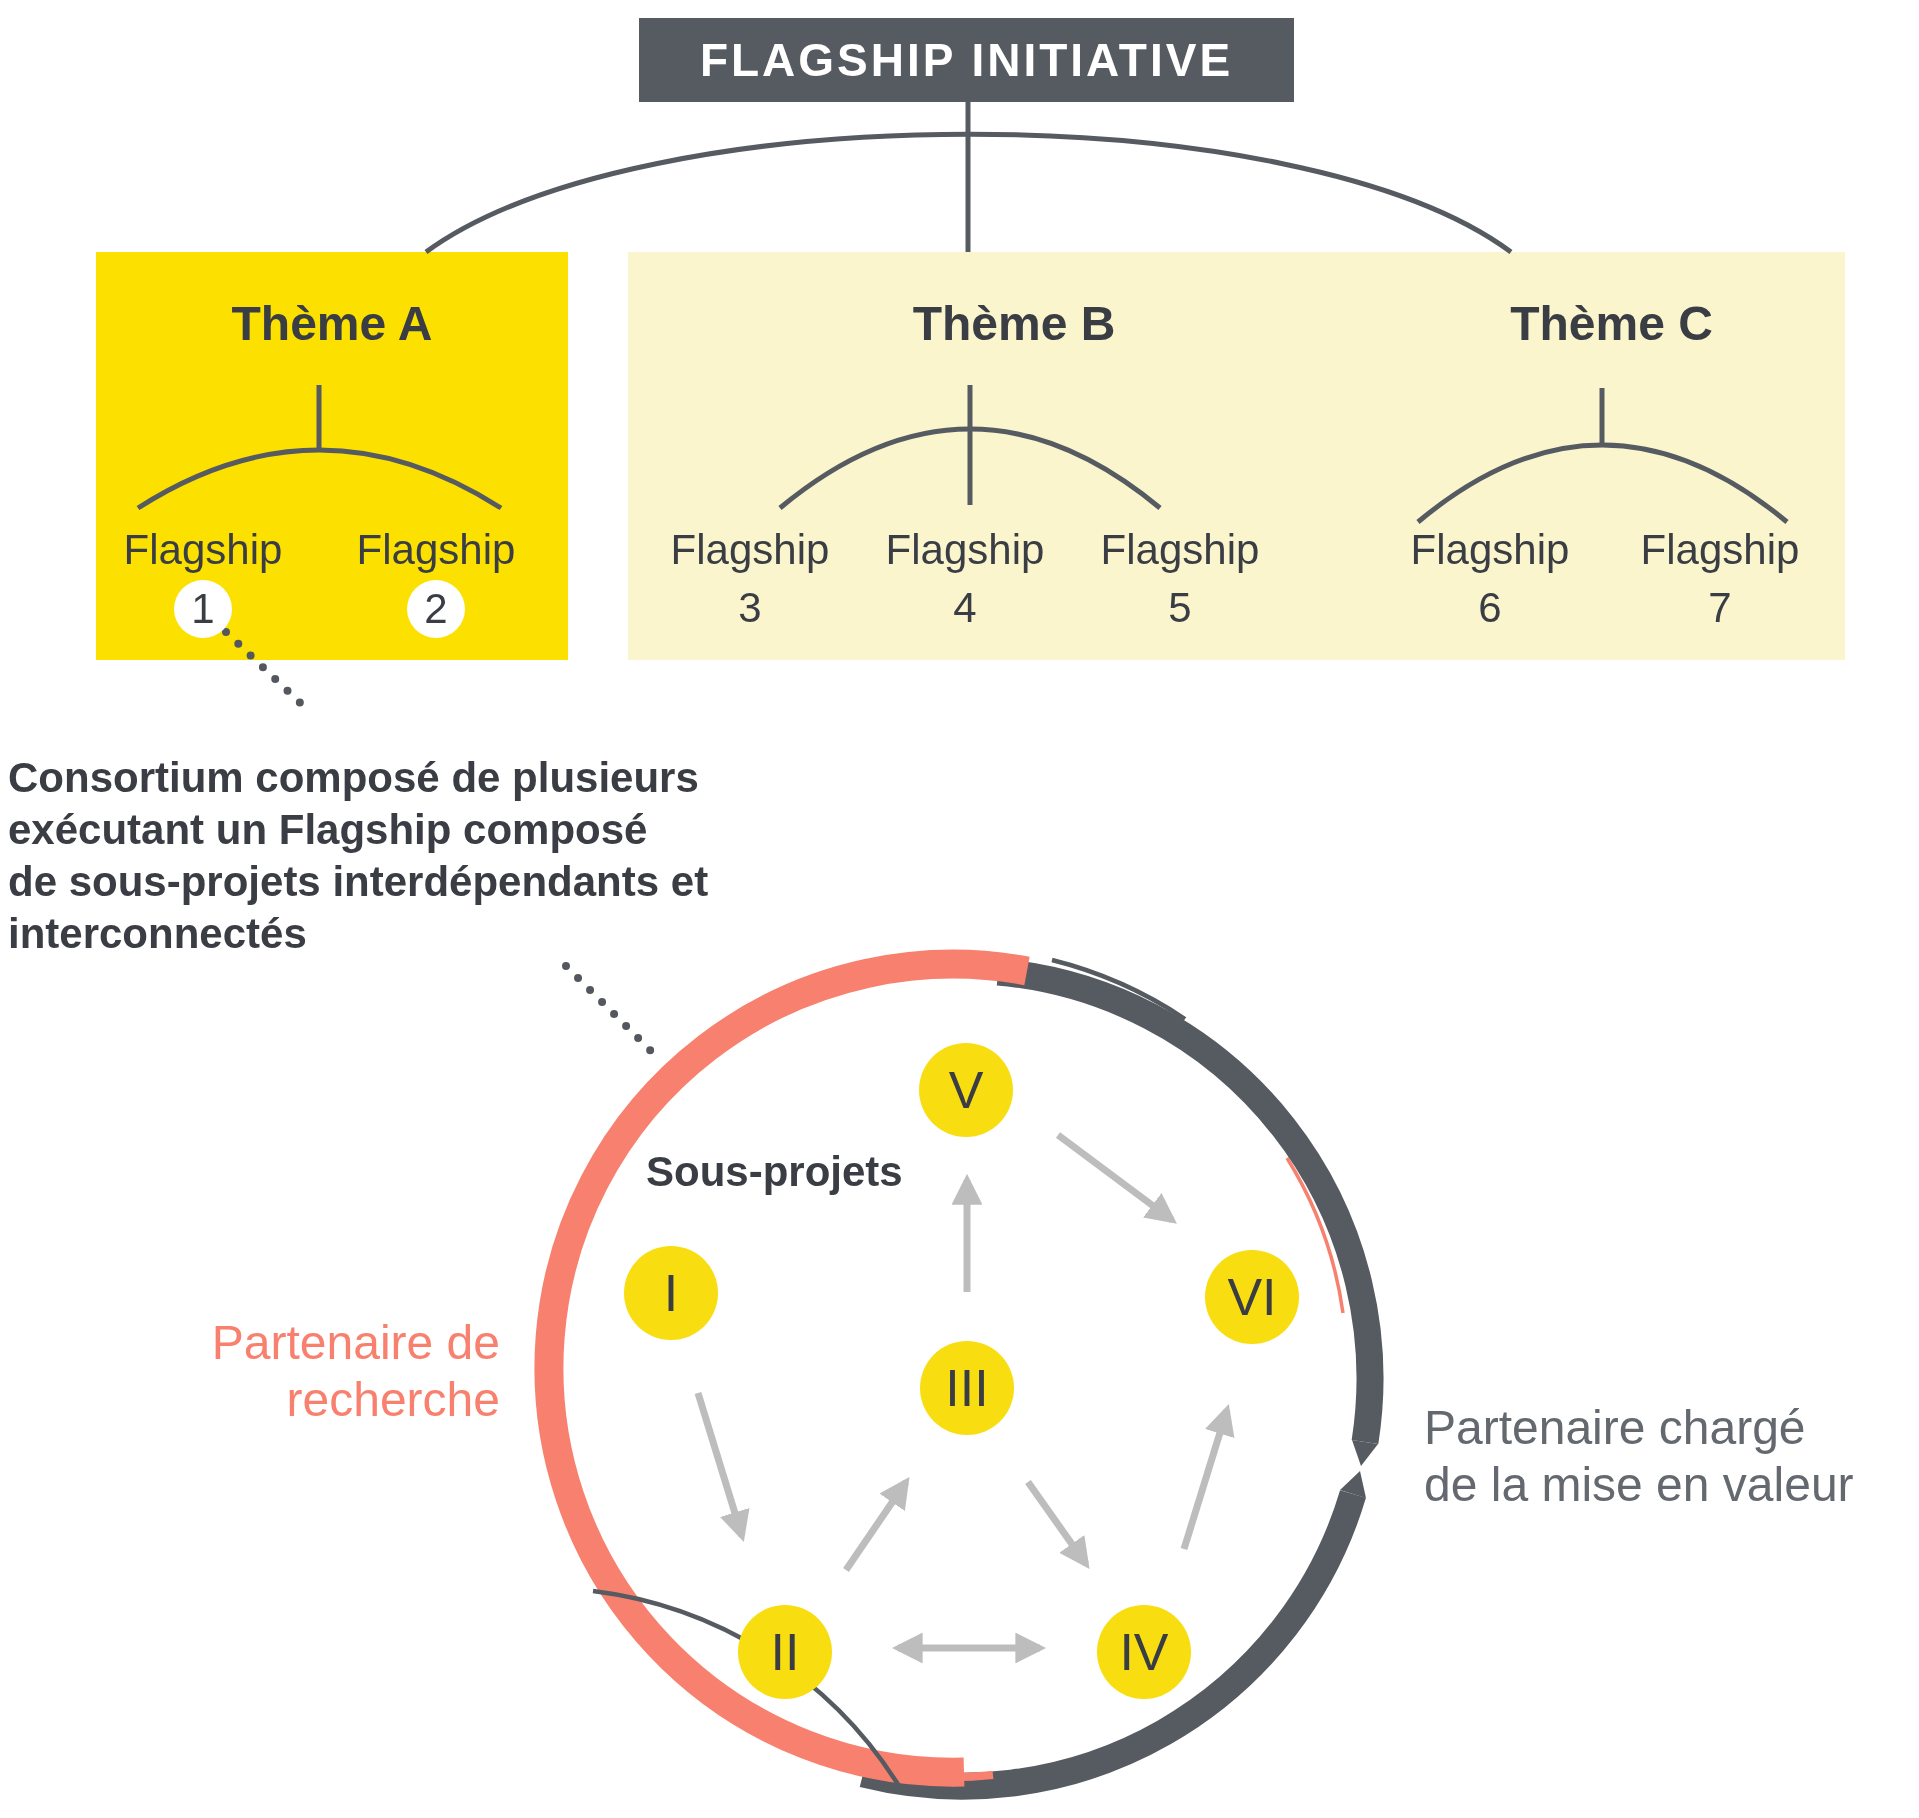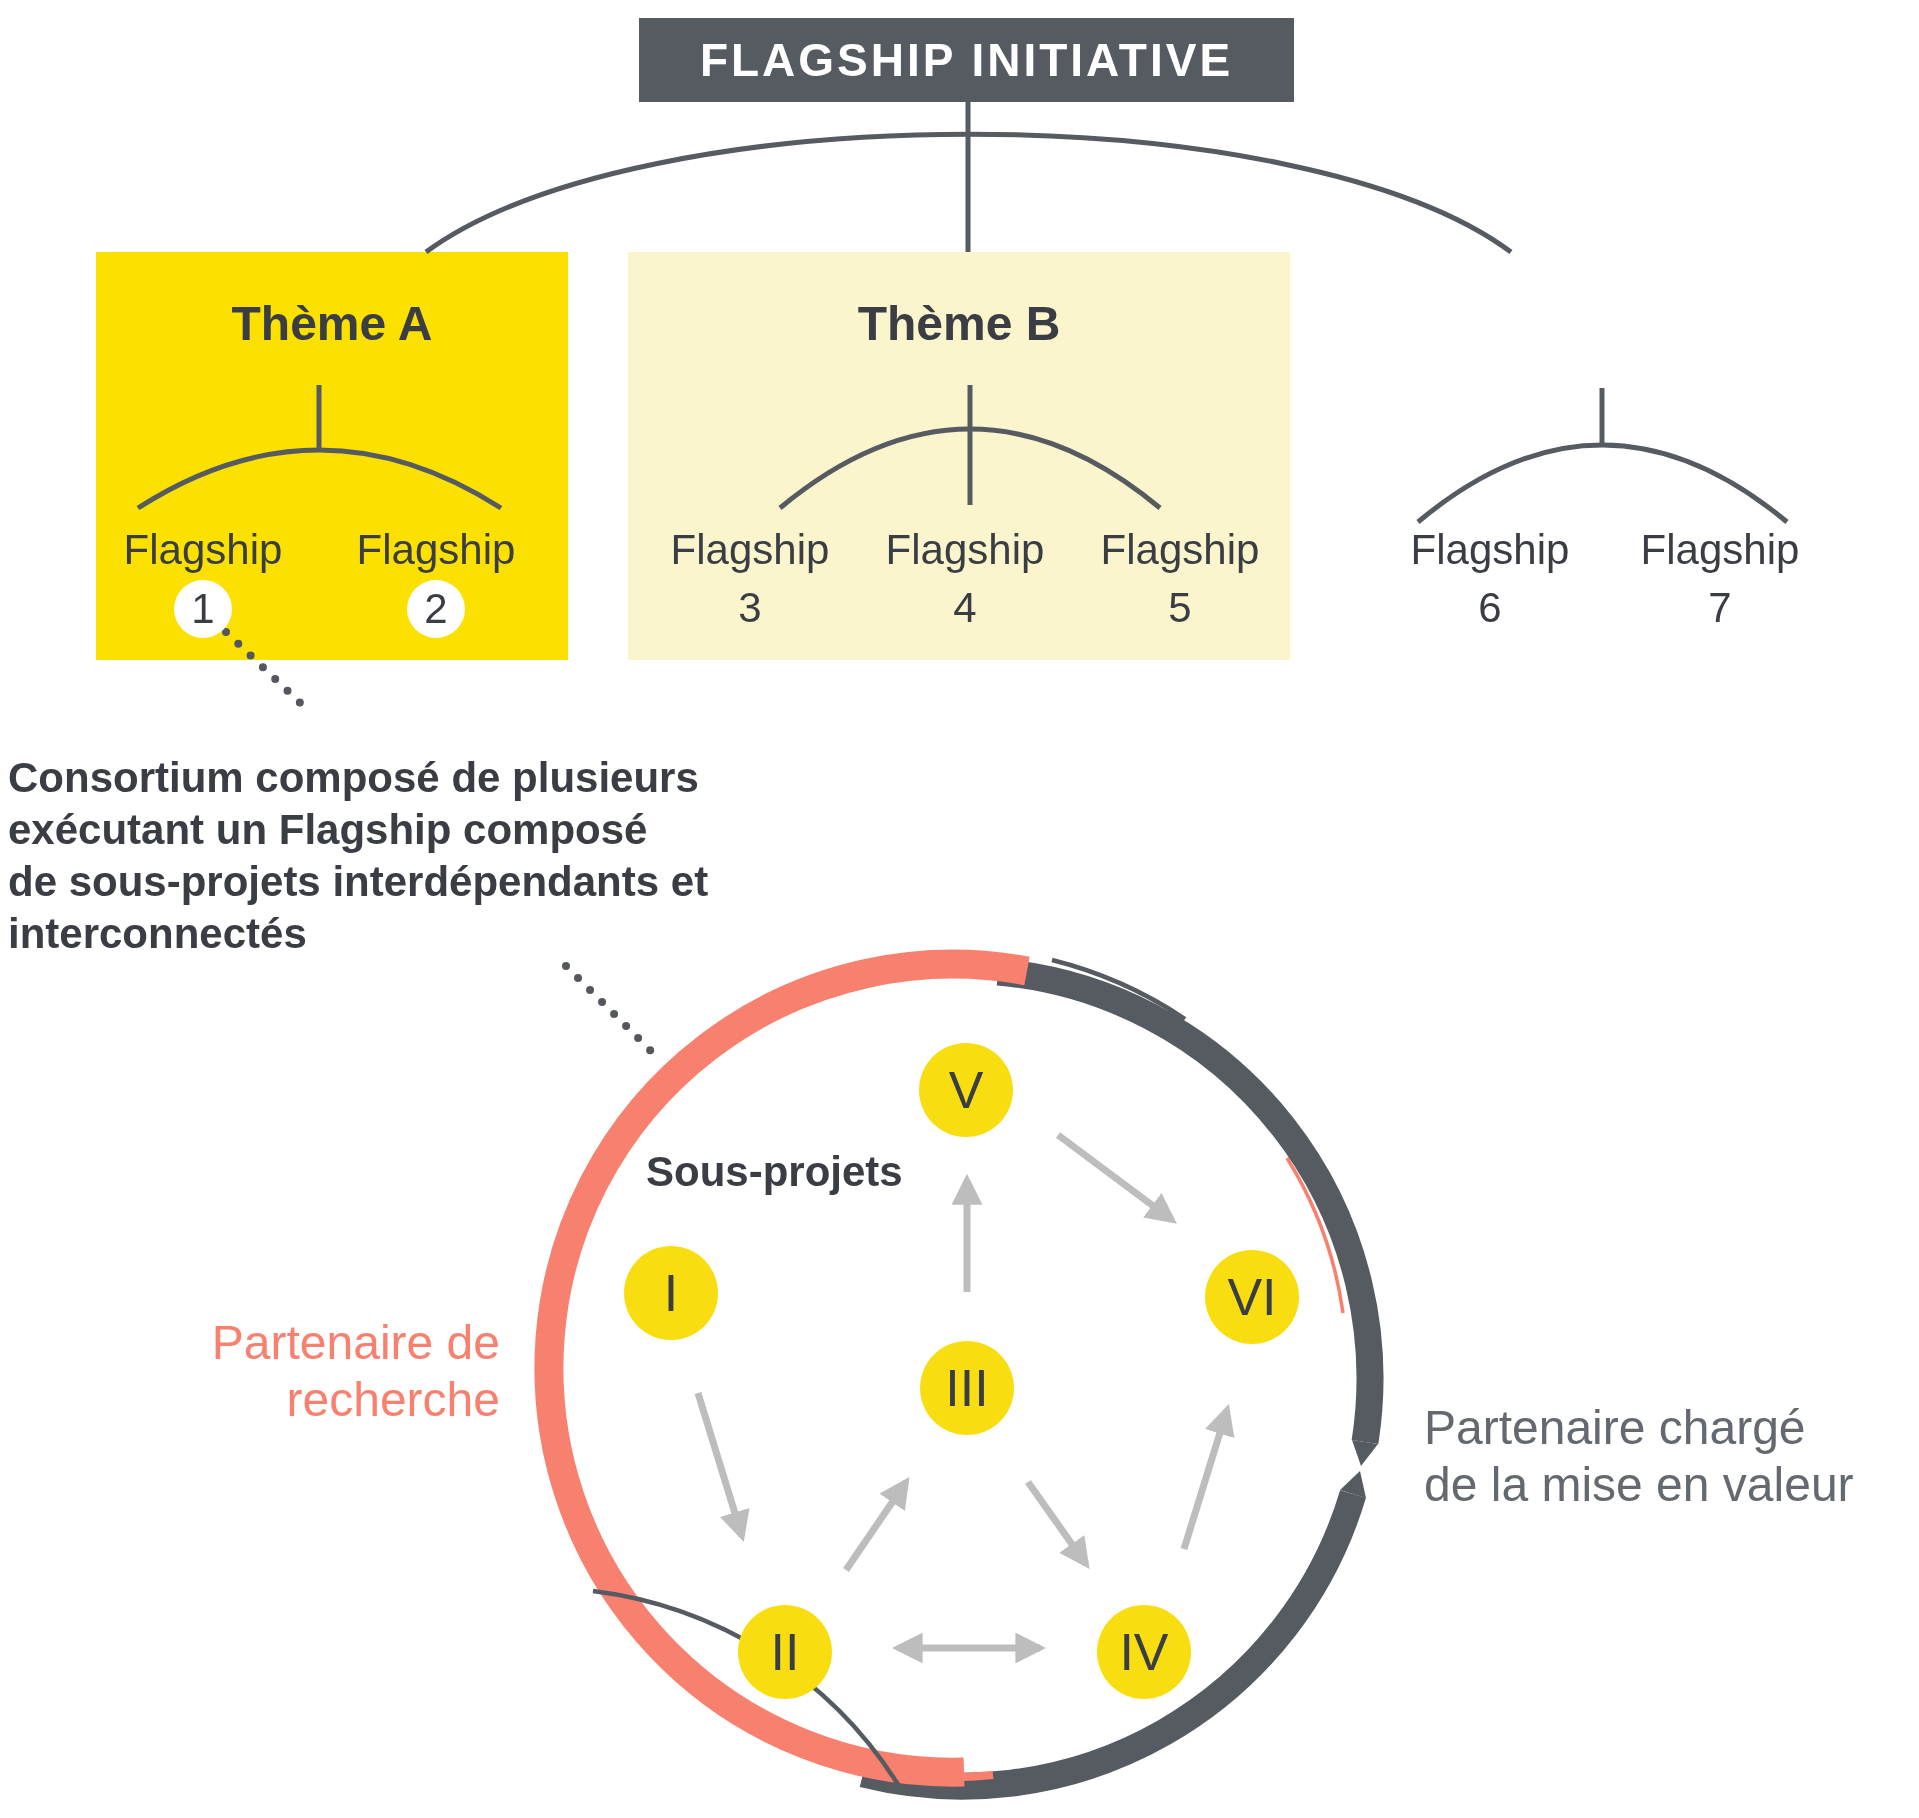--- a/index.html
+++ b/index.html
@@ -6,21 +6,21 @@
   .canvas{position:relative;width:1919px;height:1818px;background:#fff;overflow:hidden;
           font-family:"Liberation Sans",sans-serif;color:var(--ink,#3A3E44);}
   
   .title-box{position:absolute;left:639px;top:18px;width:655px;height:84px;
              background:var(--slate,#565B62);display:flex;align-items:center;justify-content:center;
              z-index:6;}
   .title-box span{color:#fff;font-weight:bold;font-size:46px;letter-spacing:3px;}
   
   .theme-box{position:absolute;top:252px;height:408px;z-index:1;}
   #themeA{left:84px;width:472px;background:var(--bright-yellow,#FBE000);margin-left:12px;}
-  #themeB{left:628px;width:662px;background:var(--pale-yellow,#FAF5CC);}
+  #themeB{left:628px;width:772px;background:var(--pale-yellow,#FAF5CC);}
   #themeC{left:1378px;width:467px;background:var(--pale-yellow,#FAF5CC);}
   .theme-name{margin-top:44px;text-align:center;font-size:48px;font-weight:bold;color:var(--ink,#3A3E44);}
   
   .flag{position:absolute;top:526px;width:240px;text-align:center;font-size:42px;
         color:var(--ink,#3A3E44);z-index:7;line-height:48px;}
   #f1{left:83px;}  #f2{left:316px;}
   #f3{left:630px;} #f4{left:845px;} #f5{left:1060px;}
   #f6{left:1370px;}#f7{left:1600px;}
   .flag .num{margin-top:10px;}
   .flag .numwrap{width:58px;height:58px;border-radius:50%;background:#fff;
@@ -50,20 +50,23 @@
 </head>
 <body>
 
 <div class="canvas">
 
   <div class="theme-box" id="themeA">
     <div class="theme-name">Thème A</div>
   </div>
   <div class="theme-box" id="themeB">
     <div class="theme-name">Thème B</div>
+  </div>
+  <div class="theme-box" id="themeC">
+    <div class="theme-name">Thème C</div>
   </div>
 
   <svg width="1919" height="1818" viewBox="0 0 1919 1818">
     <defs>
       <marker id="ah" viewBox="0 0 10 10" refX="8" refY="5" markerWidth="4.4" markerHeight="4.4" orient="auto-start-reverse">
         <path d="M0,0 L10,5 L0,10 z" fill="#BDBDBD"></path>
       </marker>
     </defs>
 
     <g stroke="#565B62" stroke-width="5" fill="none">

